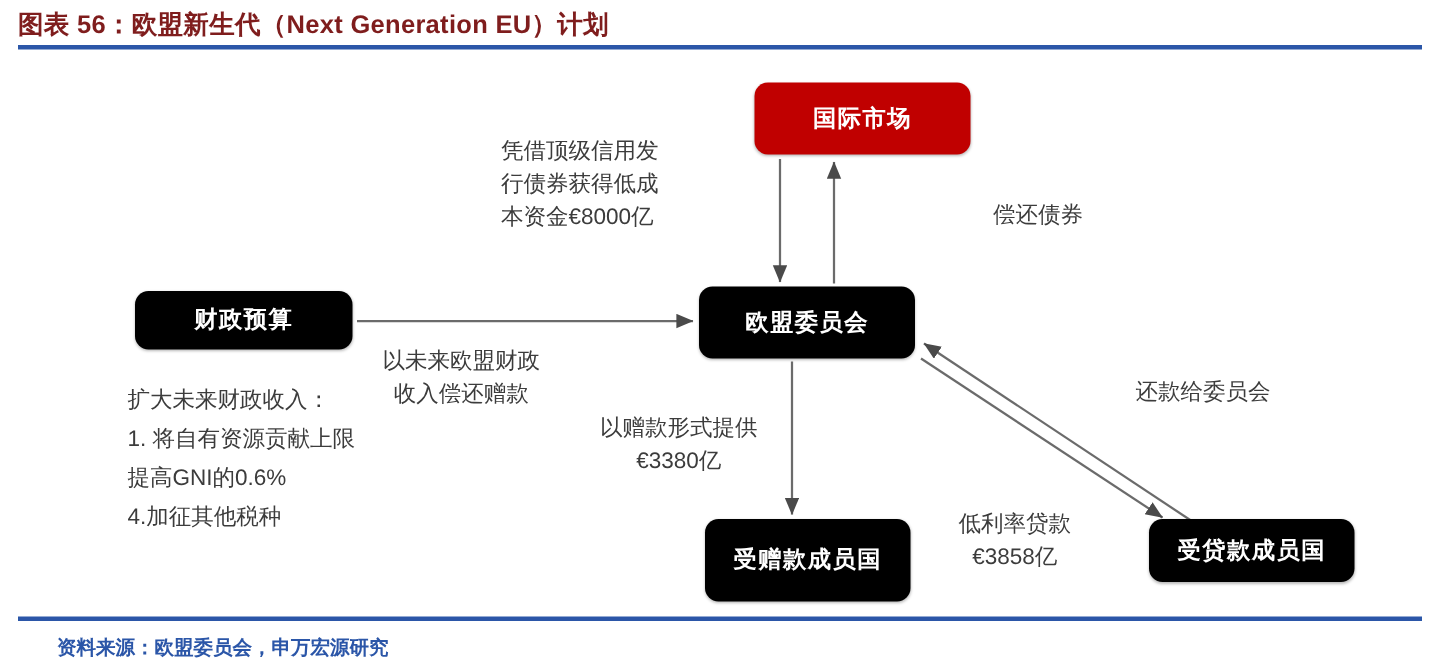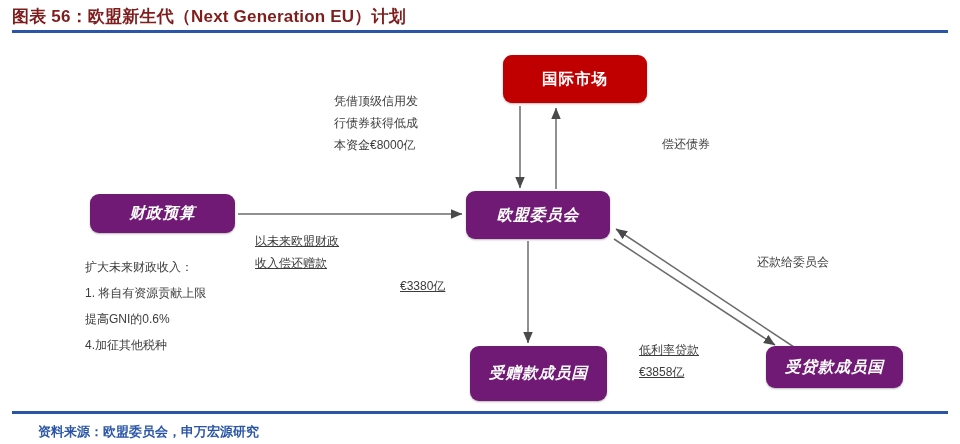--- a/index.html
+++ b/index.html
@@ -39,36 +39,36 @@
   .node{
     position:absolute;
     border-radius:9px;
     display:flex;align-items:center;justify-content:center;
     color:#ffffff;font-weight:bold;font-size:15.5px;
     letter-spacing:1px;
     box-shadow:0 1px 2px rgba(0,0,0,.28);
     text-align:center;
     white-space:nowrap;
   }
-  .node.blue{background:#701a75;font-style:italic;}
+  .node.blue{background:#000000;}
   .node.red{background:#C00000;}
 
   #node-market      {left:463px;top:19px; width:144px;height:48px;margin-left:40px;}
   #node-budget      {left:90px; top:158px;width:145px;height:39px;}
   #node-commission  {left:466px;top:155px;width:144px;height:48px;}
   #node-grant-states{left:470px;top:310px;width:137px;height:55px;}
   #node-loan-states {left:766px;top:310px;width:137px;height:42px;}
 
   
   .anno{
     position:absolute;
-    font-size:12px;color:#3C3C3C;line-height:22px;
+    font-size:15px;color:#3C3C3C;line-height:22px;
     white-space:nowrap;
   }
-  .anno.center{text-align:left;text-decoration:underline;}
+  .anno.center{text-align:center;}
   .anno.left{text-align:left;}
 
   #anno-bond-issue {left:334px;top:54px;}
   #anno-repay-bond {left:662px;top:97px;}
   #anno-future-rev {left:255px;top:194px;}
   #anno-grant-form {left:400px;top:239px;}
   #anno-repay-comm {left:757px;top:215px;}
   #anno-low-rate   {left:639px;top:303px;}
   #anno-expand     {left:58px; top:218px;line-height:26px;margin-left:27px;}
 </style>
@@ -123,20 +123,21 @@
     <div id="anno-repay-bond" class="anno left">
       <div>偿还债券</div>
     </div>
 
     <div id="anno-future-rev" class="anno center">
       <div>以未来欧盟财政</div>
       <div>收入偿还赠款</div>
     </div>
 
     <div id="anno-grant-form" class="anno center">
+      <div>以赠款形式提供</div>
       <div>€3380亿</div>
     </div>
 
     <div id="anno-repay-comm" class="anno left">
       <div>还款给委员会</div>
     </div>
 
     <div id="anno-low-rate" class="anno center">
       <div>低利率贷款</div>
       <div>€3858亿</div>

